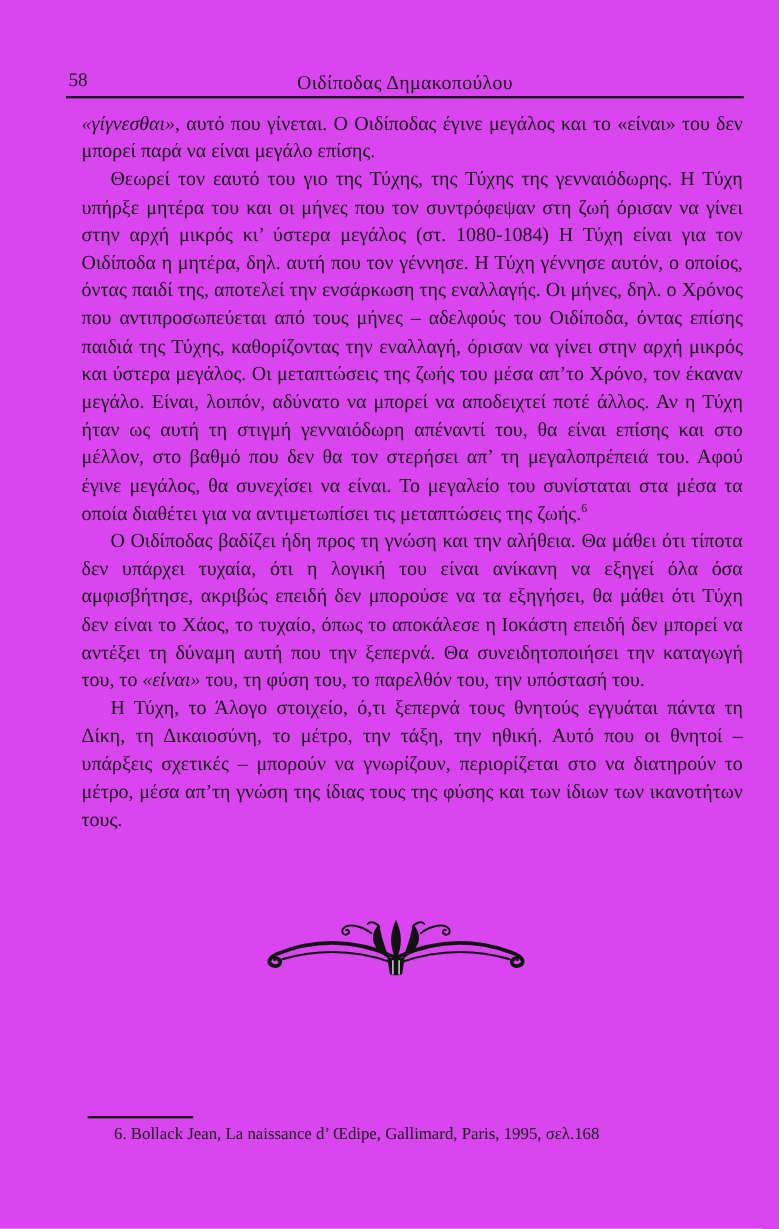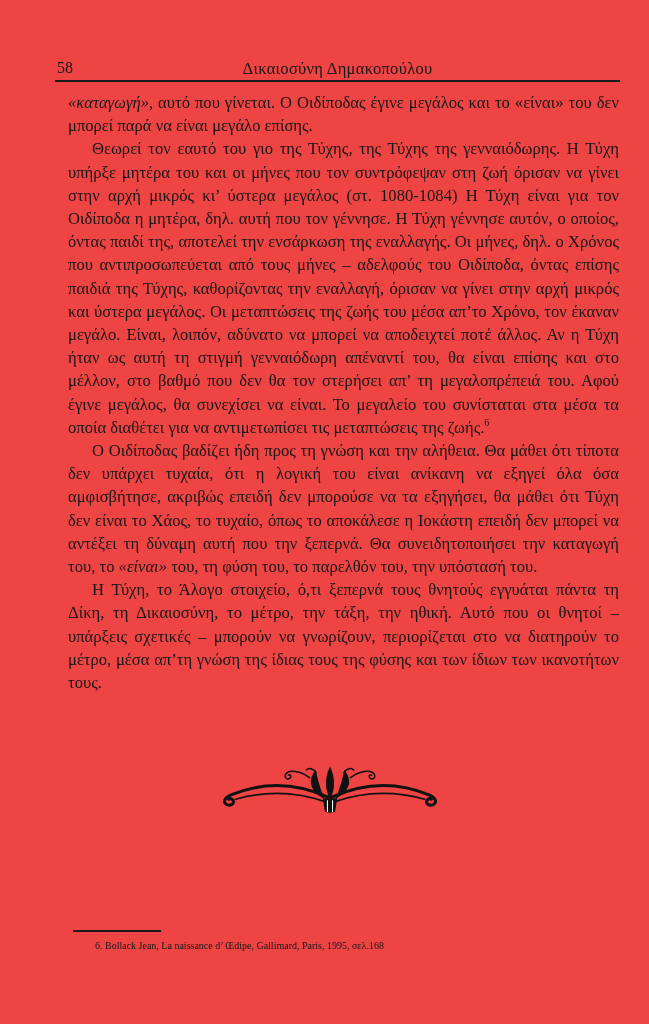--- a/index.html
+++ b/index.html
@@ -1,20 +1,20 @@
 <!DOCTYPE html>
 <html lang="el"><head>
 <meta charset="utf-8">
 <style>
   html, body { margin: 0; padding: 0; background: #e8e8e8; }
   .page {
     position: relative;
     width: 649px;
     height: 1024px;
-    background: #ef4444;
+    background: #d946ef;
     font-family: "Liberation Serif", "DejaVu Serif", serif;
     color: #161616;
     overflow: hidden;
   }
   .header { position: absolute; left: 55px; top: 59px; width: 565px; height: 20px; }
   .pgnum  { position: absolute; left: 2px; top: 0; font-size: 16px; }
   .running-title { position: absolute; left: 0; top: 0; width: 100%; text-align: center; font-size: 16.5px; letter-spacing: 0.3px; }
   .header-rule { position: absolute; left: 55px; top: 80px; width: 565px; height: 2px; background: #1a1a1a; }
 
   .body-text {
@@ -23,35 +23,35 @@
   }
   .para { margin: 0; }
   .para.indent { text-indent: 24px; }
   .b { font-weight: normal; }
   .i { font-style: italic; }
   sup.fnref { font-size: 10px; line-height: 0; vertical-align: super; }
 
   .ornament { position: absolute; left: 217px; top: 764px; width: 226px; height: 52px; }
 
   .footnote-rule { position: absolute; left: 73px; top: 930px; width: 88px; height: 2px; background: #1a1a1a; }
-  .footnote { position: absolute; left: 95px; top: 937px; width: 510px; font-size: 10px; line-height: 17px; }
+  .footnote { position: absolute; left: 95px; top: 937px; width: 510px; font-size: 14px; line-height: 17px; }
 </style>
 </head>
 <body>
 
 <div class="page">
 
   <div class="header">
     <span class="pgnum">58</span>
-    <span class="running-title">Δικαιοσύνη Δημακοπούλου</span>
+    <span class="running-title">Οιδίποδας Δημακοπούλου</span>
   </div>
   <div class="header-rule"></div>
 
   <div class="body-text">
-      <p class="para"><span class="i">«καταγωγή»</span><span>, αυτό που γίνεται. Ο Οιδίποδας έγινε μεγάλος και το «είναι» του δεν μπορεί παρά να είναι μεγάλο επίσης.</span></p>
+      <p class="para"><span class="i">«γίγνεσθαι»</span><span>, αυτό που γίνεται. Ο Οιδίποδας έγινε μεγάλος και το «είναι» του δεν μπορεί παρά να είναι μεγάλο επίσης.</span></p>
       <p class="para indent"><span>Θεωρεί τον εαυτό του γιο της </span><span class="b">Τύχης</span><span>, της Τύχης της γενναιόδωρης. Η Τύχη υπήρξε μητέρα του και οι μήνες που τον συντρόφεψαν στη ζωή όρισαν να γίνει στην αρχή μικρός κι’ ύστερα μεγάλος (στ. 1080-1084) Η Τύχη είναι για τον Οιδίποδα η μητέρα, δηλ. αυτή που τον γέννησε. Η Τύχη γέννησε αυτόν, ο οποίος, όντας παιδί της, αποτελεί την ενσάρκωση της εναλλαγής. Οι μήνες, δηλ. ο </span><span class="b">Χρόνος</span><span> που αντιπροσωπεύεται από τους μήνες – αδελφούς του Οιδίποδα, όντας επίσης παιδιά της Τύχης, καθορίζοντας την εναλλαγή, όρισαν να γίνει στην αρχή μικρός και ύστερα μεγάλος. Οι μεταπτώσεις της ζωής του μέσα απ’το Χρόνο, τον έκαναν μεγάλο. Είναι, λοιπόν, αδύνατο να μπορεί να αποδειχτεί ποτέ άλλος. Αν η Τύχη ήταν ως αυτή τη στιγμή γενναιόδωρη απέναντί του, θα είναι επίσης και στο μέλλον, στο βαθμό που δεν θα τον στερήσει απ’ τη μεγαλοπρέπειά του. Αφού έγινε μεγάλος, θα συνεχίσει να είναι. </span><span class="b">Το μεγαλείο του συνίσταται στα μέσα τα οποία διαθέτει για να αντιμετωπίσει τις μεταπτώσεις της ζωής.</span><sup class="fnref">6</sup></p>
       <p class="para indent"><span>Ο Οιδίποδας βαδίζει ήδη προς τη γνώση και την αλήθεια. Θα μάθει ότι τίποτα δεν υπάρχει τυχαία, ότι η λογική του είναι ανίκανη να εξηγεί όλα όσα αμφισβήτησε, ακριβώς επειδή δεν μπορούσε να τα εξηγήσει, θα μάθει ότι Τύχη δεν είναι το Χάος, το τυχαίο, όπως το αποκάλεσε η Ιοκάστη επειδή δεν μπορεί να αντέξει τη δύναμη αυτή που την ξεπερνά. Θα συνειδητοποιήσει την καταγωγή του, το </span><span class="i">«είναι»</span><span> του, τη φύση του, το παρελθόν του, την υπόστασή του.</span></p>
       <p class="para indent"><span>Η Τύχη, το Άλογο στοιχείο, ό,τι ξεπερνά τους θνητούς εγγυάται πάντα τη Δίκη, τη Δικαιοσύνη, το μέτρο, την τάξη, την ηθική. Αυτό που οι θνητοί – υπάρξεις σχετικές – μπορούν να γνωρίζουν, περιορίζεται στο να διατηρούν το μέτρο, μέσα απ’τη γνώση της ίδιας τους της φύσης και των ίδιων των ικανοτήτων τους.</span></p>
     </div>
 
   <svg class="ornament" viewBox="0 0 440 100" xmlns="http://www.w3.org/2000/svg" aria-hidden="true">
     <g id="orn-half" fill="none" stroke="#111" stroke-linecap="round">
       <path d="M216,64 C150,34 84,36 26,60 C17,64 12,71 16,76 C20,81 30,81 32,74 C33,69 27,65 23,68" stroke-width="6"></path>
       <path d="M212,73 C152,52 92,52 36,68" stroke-width="3.5"></path>
       <path d="M190,14 C178,30 178,50 210,68 C200,46 196,28 193,14 C192,10 191,10 190,14 Z" fill="#111" stroke="none"></path>

